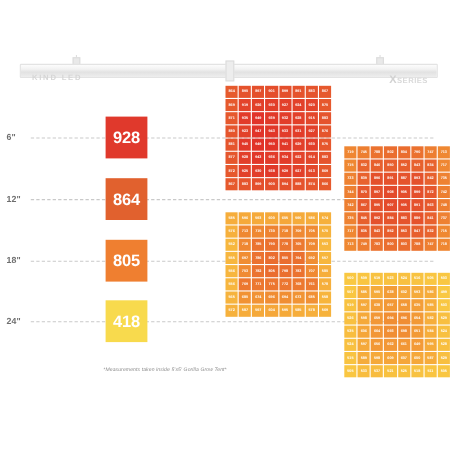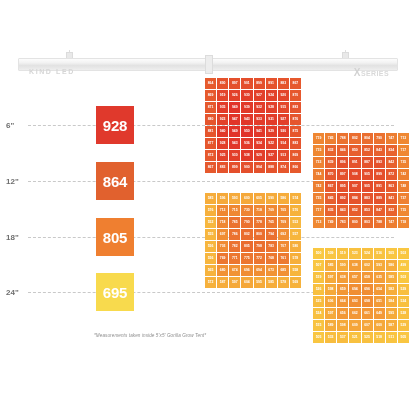--- a/index.html
+++ b/index.html
@@ -119,21 +119,21 @@
       <div class="row-label" style="top: 125px;">6"</div>
       <div class="val-box" style="top: 125px; left: 96px; background: rgb(224, 57, 44);">928</div>
       <div class="row-line" style="top: 181px;"></div>
       <div class="row-label" style="top: 181px;">12"</div>
       <div class="val-box" style="top: 181px; left: 96px; background: rgb(225, 97, 46);">864</div>
       <div class="row-line" style="top: 237px;"></div>
       <div class="row-label" style="top: 237px;">18"</div>
       <div class="val-box" style="top: 237px; left: 96px; background: rgb(239, 127, 48);">805</div>
       <div class="row-line" style="top: 292px;"></div>
       <div class="row-label" style="top: 292px;">24"</div>
-      <div class="val-box" style="top: 292px; left: 96px; background: rgb(248, 218, 77);">695</div>
+      <div class="val-box" style="top: 292px; left: 96px; background: rgb(248, 218, 77);">418</div>
     </div>
 
   <div id="maps-layer">
       <div class="grid" style="left: 205px; top: 78px; width: 96px; height: 95px;">
         <div class="cell" style="background: rgb(230, 90, 45);">864</div>
         <div class="cell" style="background: rgb(229, 82, 44);">890</div>
         <div class="cell" style="background: rgb(228, 80, 44);">897</div>
         <div class="cell" style="background: rgb(228, 78, 44);">901</div>
         <div class="cell" style="background: rgb(228, 79, 44);">899</div>
         <div class="cell" style="background: rgb(229, 82, 44);">891</div>

